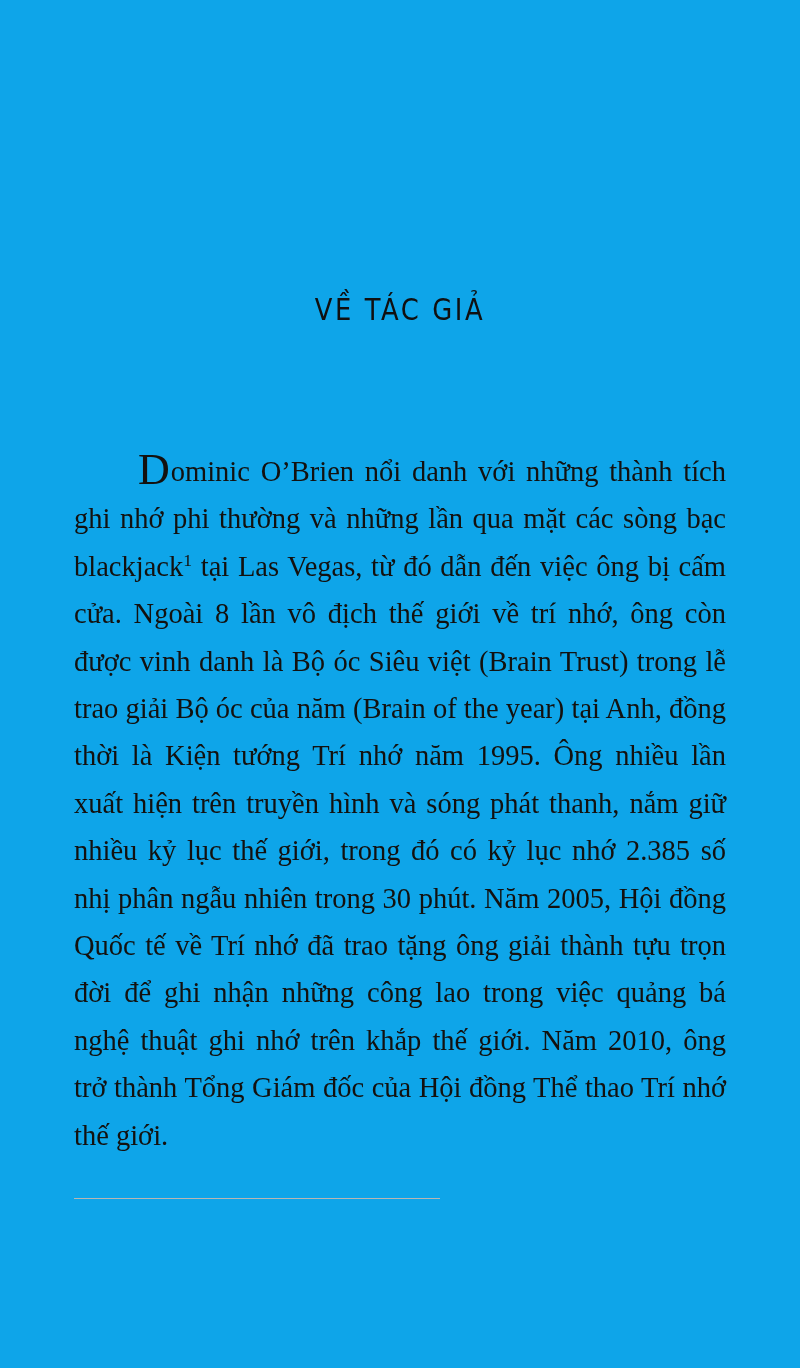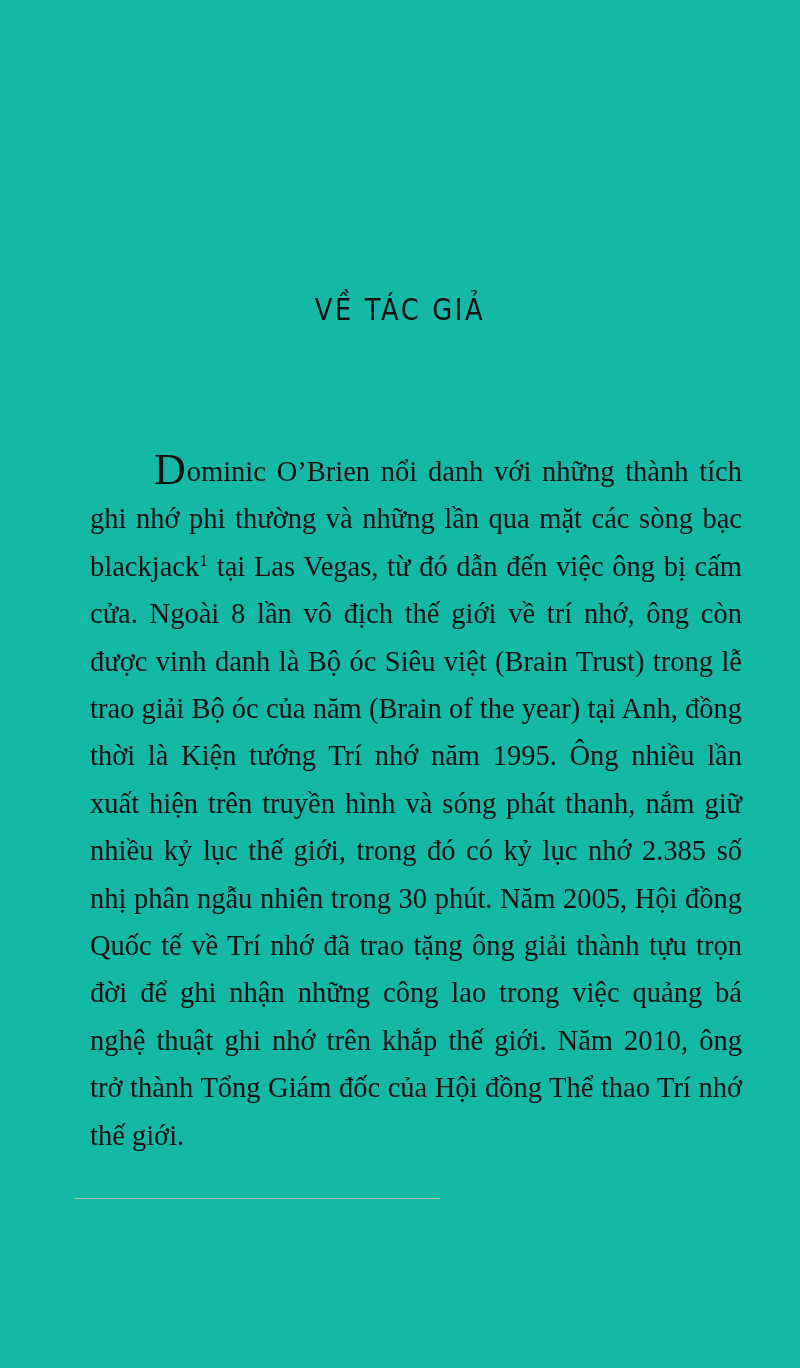--- a/index.html
+++ b/index.html
@@ -15,21 +15,21 @@
     color: #141414;
     overflow: hidden;
   }
 
   .page {
     position: absolute;
     left: 0;
     top: 0;
     width: 800px;
     height: 1368px;
-    background: #14b8a6;
+    background: #0ea5e9;
   }
 
   .content {
     position: absolute;
     left: 74px;
     top: 0;
     width: 652px;
     height: 1368px;
   }
 
@@ -44,21 +44,21 @@
     font-weight: 400;
     letter-spacing: 3px;
     color: #101010;
     transform: scaleX(0.86);
     transform-origin: center center;
   }
 
   .body-text {
     position: absolute;
     top: 448px;
-    left: 16px;
+    left: 0;
     width: 652px;
     font-family: "Liberation Serif", serif;
     font-size: 28.5px;
     line-height: 47.4px;
     color: #13110f;
     text-align: justify;
     text-justify: inter-word;
     hyphens: none;
   }
 

